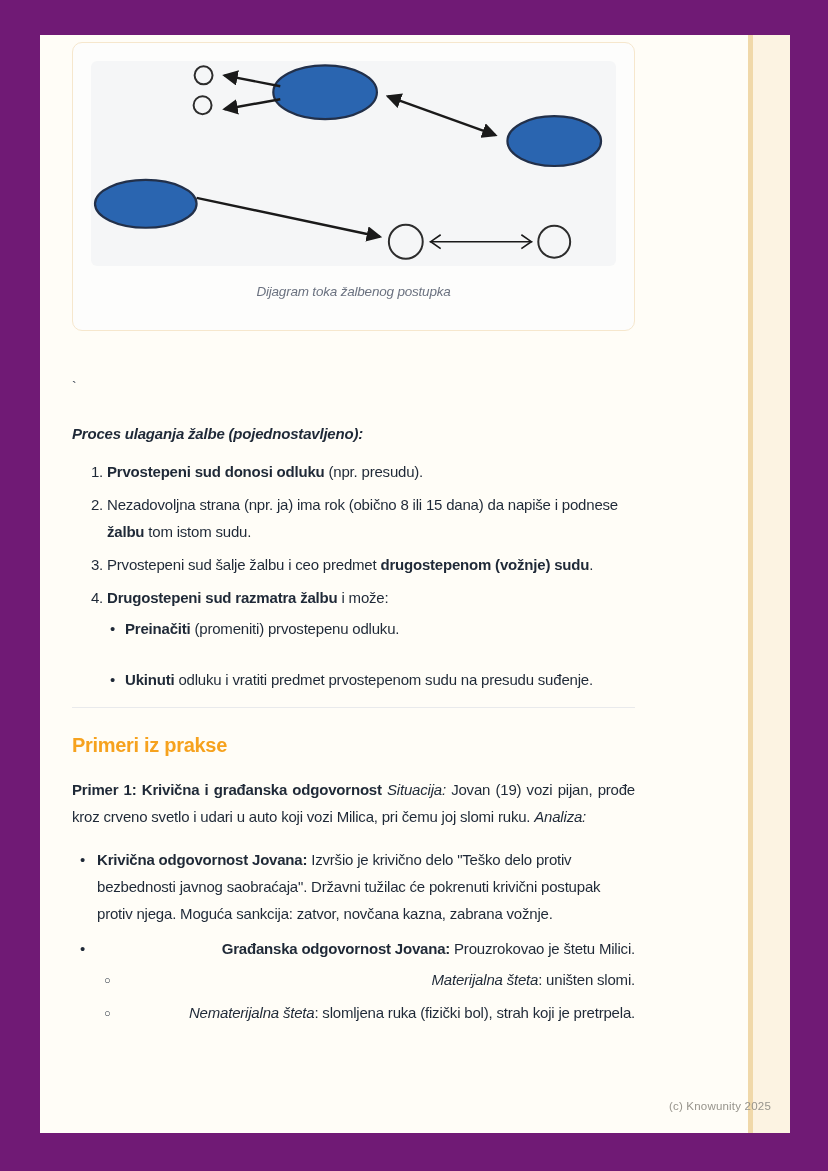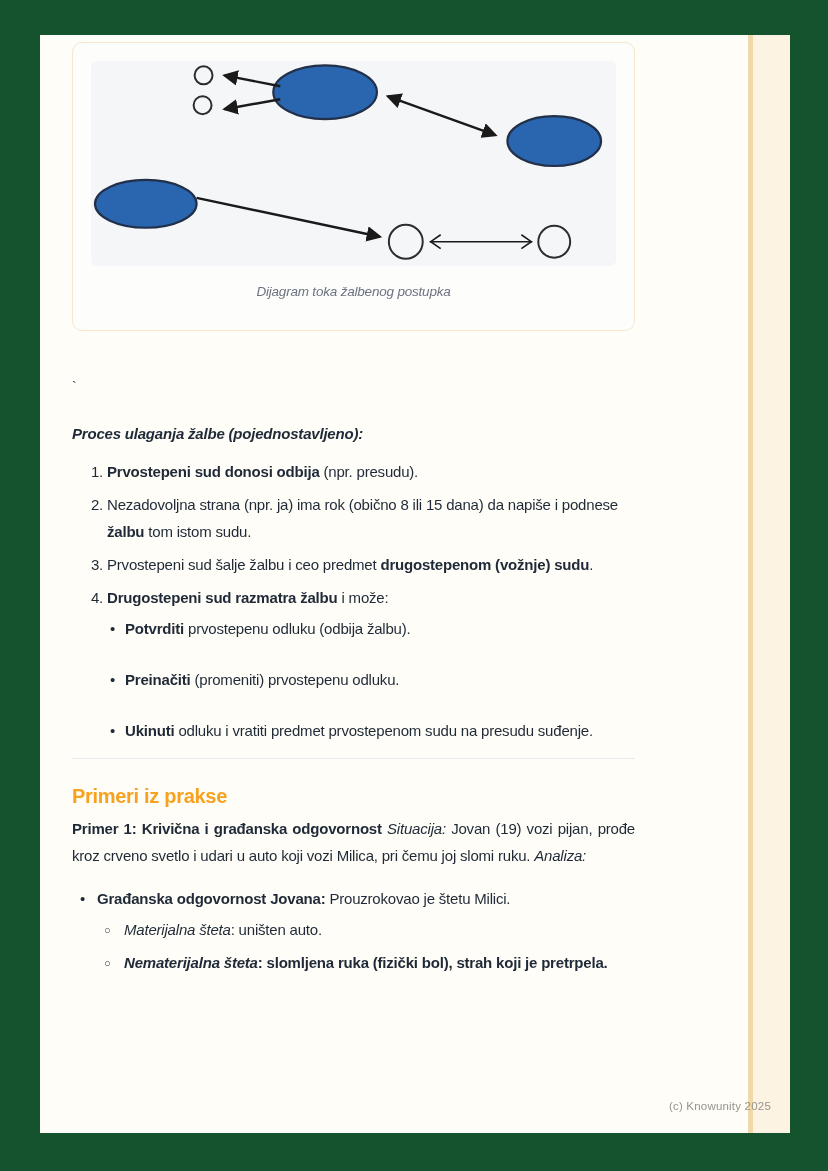--- a/index.html
+++ b/index.html
@@ -2,21 +2,21 @@
 <html style="--text: #1f2937; --text-muted: #6b7280; --accent-orange: #f6a21e; --blue-fill: #2a65b0; --shape-stroke: #22304a; --circle-stroke: #2d2d2d; --arrow-stroke: #1a1a1a; --card-bg: #fdfdfc; --card-border: #f6e7cd; --panel-bg: #f5f6f7; --doc-bg: #fffdf7; --side-panel-bg: #fcf3e2; --side-bar: #f0d8a9; --divider: #e9eaec; --watermark: #97948c;"><head>
 <meta charset="utf-8">
 <style>
   * { margin:0; padding:0; box-sizing:border-box; }
   html,body { background:#ffffff; }
   body {
     font-family:"Liberation Sans","DejaVu Sans",sans-serif;
     color:var(--text,#1f2937);
     letter-spacing:-0.2px;
   }
-  .page { position:relative; width:828px; height:1171px; background:#14532d; overflow:hidden; }
+  .page { position:relative; width:828px; height:1171px; background:#701a75; overflow:hidden; }
 
   
   .doc-area {
     position:absolute; left:40px; top:35px; width:750px; height:1098px;
     background:var(--doc-bg,#fffdf7);
   }
   .side-panel {
     position:absolute; right:0; top:0; width:37px; height:100%;
     background:var(--side-panel-bg,#fcf3e2);
   }
@@ -65,30 +65,30 @@
   ul.sub-list > li + li { margin-top:24px; }
   ul.sub-list > li::before { content:"•"; position:absolute; left:0; top:0; }
 
   .section-divider { margin-top:14px; border:0; border-top:1px solid var(--divider,#e9eaec); height:0; }
 
   .section-heading {
     margin-top:22px; font-size:20px; font-weight:bold; line-height:30px;
     color:var(--accent-orange,#f6a21e); letter-spacing:-0.3px;
   }
 
-  .example-intro { margin-top:4px; font-size:15px; line-height:27px; text-align:justify; }
+  .example-intro { margin-top:16px; font-size:15px; line-height:27px; text-align:justify; }
 
   ul.example-list { list-style:none; margin:16px 0 0 8px; font-size:15px; line-height:27px; }
   ul.example-list > li { position:relative; padding-left:17px; }
   ul.example-list > li + li { margin-top:8px;text-align:right; }
   ul.example-list > li::before { content:"•"; position:absolute; left:0; top:0; }
 
   ul.circle-list { list-style:none; margin:4px 0 0 7px; }
   ul.circle-list > li { position:relative; padding-left:20px; }
-  ul.circle-list > li + li { margin-top:6px;font-weight:bold; }
+  ul.circle-list > li + li { margin-top:6px; }
   ul.circle-list > li::before {
     content:"○"; position:absolute; left:0; top:1px; font-size:11px;
   }
 
   .watermark {
     position:absolute; top:1100px; right:57px; z-index:5;
     font-size:11.5px; color:var(--watermark,#97948c); letter-spacing:0.2px;
   }
 </style>
 </head>
@@ -133,44 +133,44 @@
           </svg>
         </div>
         <div class="figure-caption">Dijagram toka žalbenog postupka</div>
       </div>
 
       <div class="stray-tick">`</div>
 
       <div class="lead-heading">Proces ulaganja žalbe (pojednostavljeno):</div>
 
       <ol class="process-list">
-        <li><span class="b">Prvostepeni sud donosi odbija</span><span> (npr. presudu).</span></li>
+        <li><span class="b">Prvostepeni sud donosi odluku</span><span> (npr. presudu).</span></li>
         <li><span>Nezadovoljna strana (npr. ja) ima rok (obično 8 ili 15 dana) da napiše i podnese </span><span class="b">žalbu</span><span> tom istom sudu.</span></li>
         <li><span>Prvostepeni sud šalje žalbu i ceo predmet </span><span class="b">drugostepenom (vožnje) sudu</span><span>.</span></li>
         <li>
           <span><span class="b">Drugostepeni sud razmatra žalbu</span><span> i može:</span></span>
           <ul class="sub-list">
-            <li><span class="b">Potvrditi</span><span> prvostepenu odluku (odbija žalbu).</span></li>
             <li><span class="b">Preinačiti</span><span> (promeniti) prvostepenu odluku.</span></li>
             <li><span class="b">Ukinuti</span><span> odluku i vratiti predmet prvostepenom sudu na presudu suđenje.</span></li>
           </ul>
         </li>
       </ol>
 
       <div class="section-divider"></div>
 
       <div class="section-heading">Primeri iz prakse</div>
 
       <p class="example-intro"><span class="b">Primer 1: Krivična i građanska odgovornost </span><span class="i">Situacija:</span><span> Jovan (19) vozi pijan, prođe kroz crveno svetlo i udari u auto koji vozi Milica, pri čemu joj slomi ruku. </span><span class="i">Analiza:</span></p>
 
       <ul class="example-list">
+        <li><span class="b">Krivična odgovornost Jovana:</span><span> Izvršio je krivično delo "Teško delo protiv bezbednosti javnog saobraćaja". Državni tužilac će pokrenuti krivični postupak protiv njega. Moguća sankcija: zatvor, novčana kazna, zabrana vožnje.</span></li>
         <li>
           <span><span class="b">Građanska odgovornost Jovana:</span><span> Prouzrokovao je štetu Milici.</span></span>
           <ul class="circle-list">
-            <li><span class="i">Materijalna šteta</span><span>: uništen auto.</span></li>
+            <li><span class="i">Materijalna šteta</span><span>: uništen slomi.</span></li>
             <li><span class="i">Nematerijalna šteta</span><span>: slomljena ruka (fizički bol), strah koji je pretrpela.</span></li>
           </ul>
         </li>
       </ul>
 
     </div>
   </div>
 
   <div class="watermark">(c) Knowunity 2025</div>
 </div>

